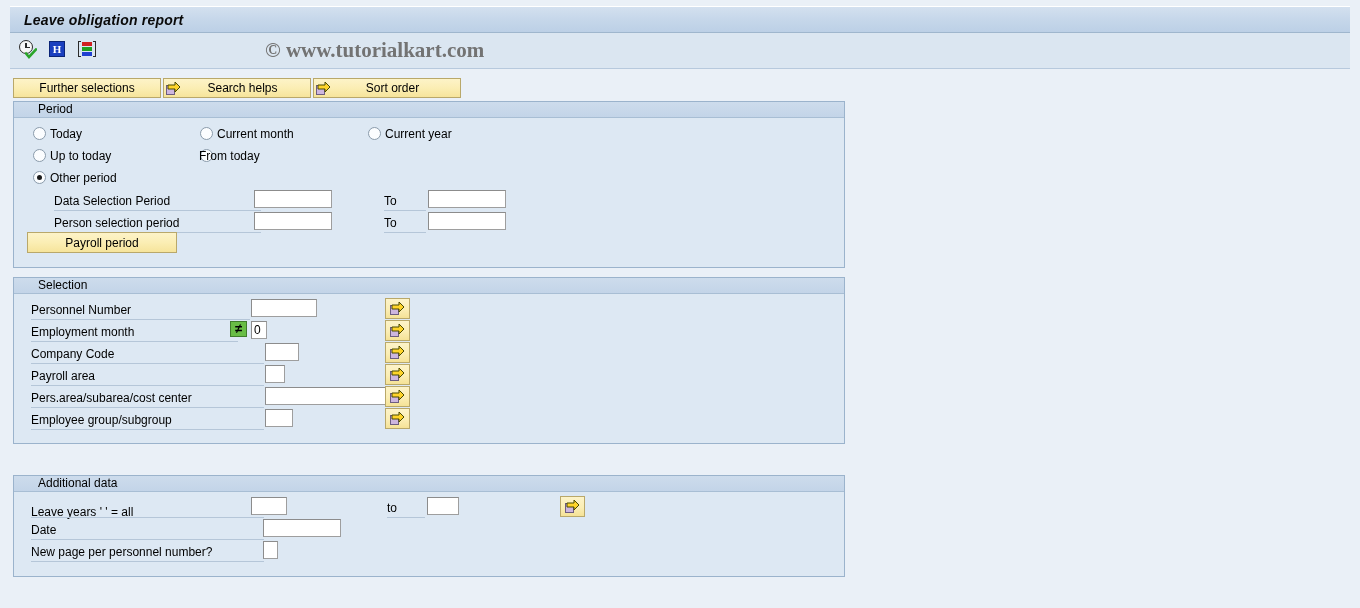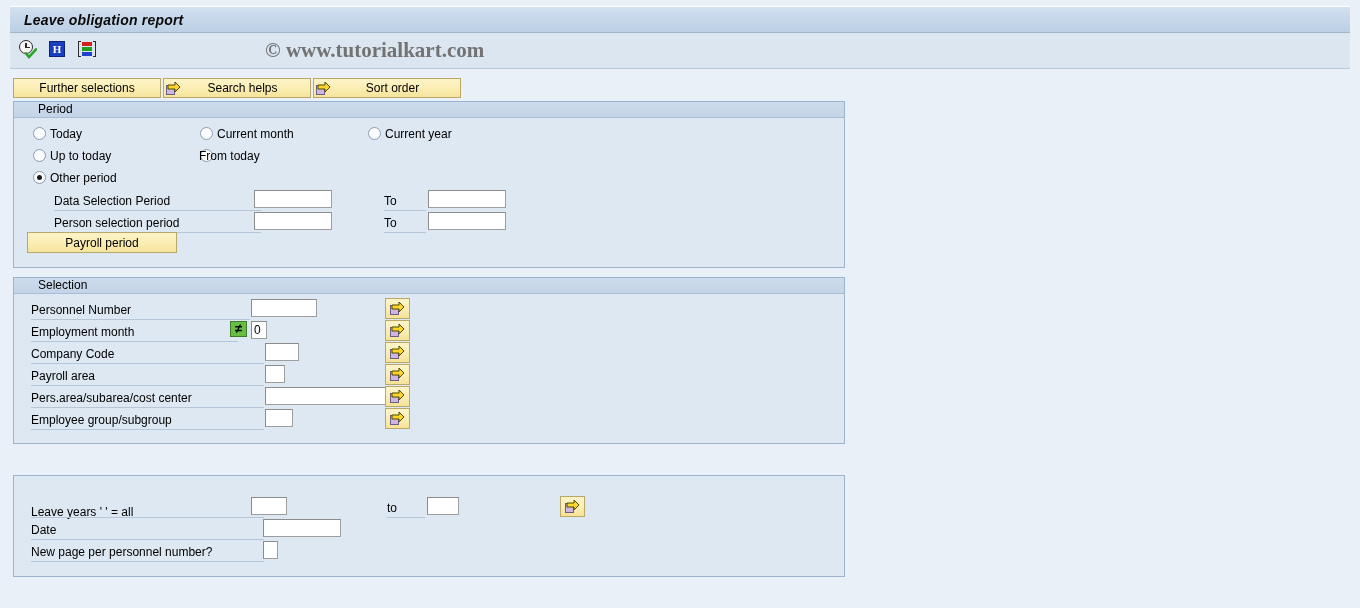--- a/index.html
+++ b/index.html
@@ -427,20 +427,21 @@
       <span class="ar">
         <svg width="14" height="13" viewBox="0 0 14 13">
           <path d="M1 4 H8 V1 L13 6 L8 11 V8 H1 Z" fill="#ffd42a" stroke="#4a4a00" stroke-width="1"></path>
         </svg>
       </span>
     </span>
   </div>
 </div>
 
 <div class="grpbox" id="grp-additional" style="left:13px; top:475px; width:832px; height:102px;">
+  <div class="grphdr">Additional data</div>
 
   <span class="fieldlabel" style="left:17px; top:29px;">Leave years ' ' = all</span>
   <span class="labelrule" style="left:17px; top:41px; width:233px;"></span>
   <input class="sapinput" style="left: 237px; top: 21px; width: 36px;" value="">
   <span class="fieldlabel" style="left:373px; top:25px;">to</span>
   <span class="labelrule" style="left:373px; top:41px; width:38px;"></span>
   <input class="sapinput" style="left: 413px; top: 21px; width: 32px;" value="">
   <div class="msbtn" style="left:546px; top:20px;">
     <span class="arrowglyph">
       <span class="pg"></span>

